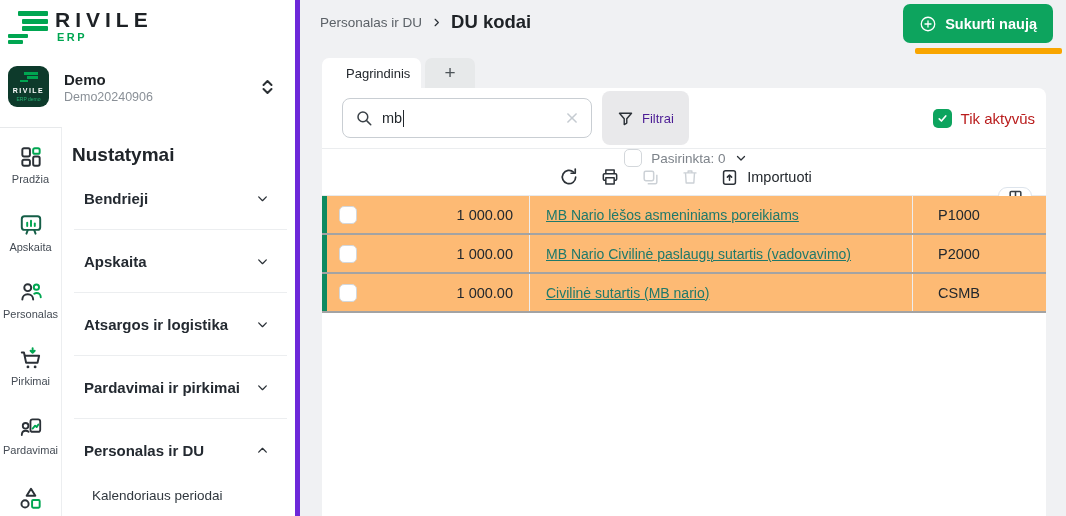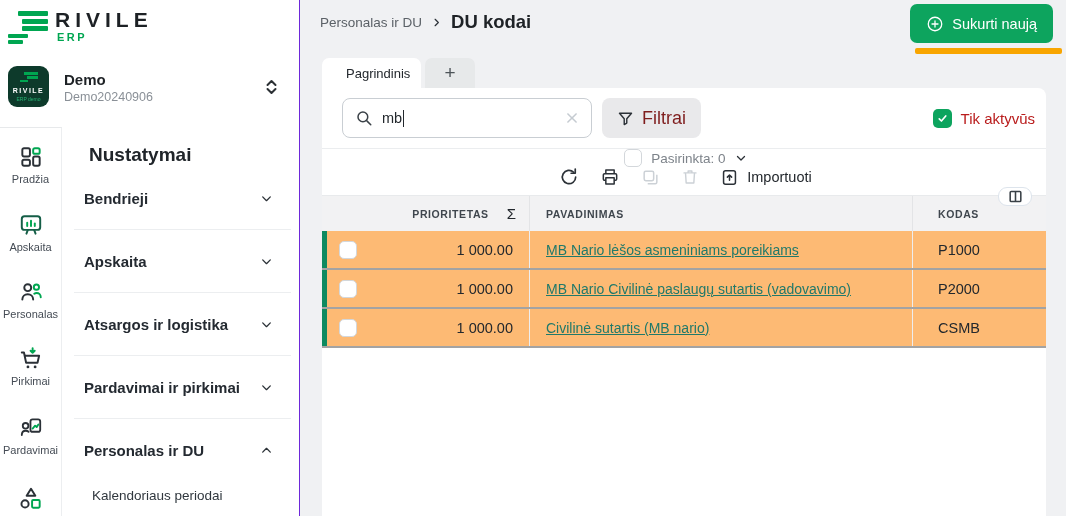--- a/index.html
+++ b/index.html
@@ -1,20 +1,20 @@
 <!DOCTYPE html>
 <html><head>
 <meta charset="utf-8">
 <style>
   * { margin:0; padding:0; box-sizing:border-box; }
   html,body { width:1066px; height:516px; overflow:hidden; }
   body { font-family:"Liberation Sans","DejaVu Sans",sans-serif; background:#f0f1f3; color:#23282d; position:relative; }
 
   
-  .left-panel { position:absolute; left:0; top:0; width:300px; height:516px; background:#fff; border-right:1px solid #6d28d9; }
+  .left-panel { position:absolute; left:0; top:0; width:300px; height:516px; background:#fff; border-right:5px solid #6d28d9; }
 
   .brand-block { position:relative; height:127px; }
   .logo-mark { position:absolute; left:8px; top:11px; width:40px; height:33px; }
   .logo-mark i { position:absolute; background:#00a651; border-radius:1px; display:block; }
   .lb1 { right:0; top:0; width:30px; height:5px; }
   .lb2 { right:0; top:7.5px; width:26px; height:5px; }
   .lb3 { right:0; top:15px; width:26px; height:5px; }
   .lb4 { left:0; top:22.5px; width:20px; height:4px; }
   .lb5 { left:0; top:28.5px; width:15px; height:4px; }
   .brand-name { position:absolute; left:55px; top:8px; font-size:21px; font-weight:bold; letter-spacing:5px; color:#1d2125; }
@@ -32,49 +32,49 @@
   .ws-name { position:absolute; left:64px; top:9px; font-size:15px; font-weight:bold; color:#1e2226; }
   .ws-code { position:absolute; left:64px; top:28px; font-size:12.5px; color:#8a9097; }
   .ws-unfold { position:absolute; right:20px; top:15px; }
 
   .rail { position:absolute; left:0; top:127px; width:62px; bottom:0; border-top:1px solid #e7e9eb; border-right:1px solid #eceef0; }
   .rail-item { position:absolute; left:0; width:61px; text-align:center; cursor:pointer; }
   .rail-item svg { display:block; margin:0 auto; }
   .rail-label { display:block; margin-top:3px; font-size:11px; color:#454c55; }
 
   .nav { position:absolute; left:62px; top:127px; right:0; bottom:0; padding-top:16px; }
-  .nav-heading { font-size:19px; font-weight:bold; color:#20252a; margin-left:27px; line-height:24px; }
+  .nav-heading { font-size:19px; font-weight:bold; color:#20252a; margin-left:10px; line-height:24px; }
   .nav-item { height:62px; display:flex; align-items:center; justify-content:space-between; padding:0 26px 0 22px; font-size:15px; font-weight:bold; color:#242a31; cursor:pointer; }
   .nav-divider { height:1px; background:#eceef0; margin:0 8px 0 12px; }
   .nav-sub { display:flex; align-items:center; height:28px; padding-left:30px; font-size:13.5px; color:#30373e; cursor:pointer; }
 
   
   .main { position:absolute; left:300px; top:0; right:0; bottom:0; }
 
   .page-header { position:relative; height:58px; }
   .breadcrumb { position:absolute; left:20px; top:0; height:44px; display:flex; align-items:center; gap:9px; }
   .bc-parent { font-size:13.5px; color:#5b6167; cursor:pointer; }
   .bc-current { font-size:18.5px; font-weight:bold; color:#1e2226; }
-  .create-btn { position:absolute; right:13px; top:4px; height:39px; background:#0da45e; color:#fff; border:none; border-radius:7px; padding:0 16px; font-family:inherit; font-size:14.5px; font-weight:normal; display:flex; align-items:center; gap:8px; cursor:pointer; }
+  .create-btn { position:absolute; right:13px; top:4px; height:39px; background:#0da45e; color:#fff; border:none; border-radius:7px; padding:0 16px; font-family:inherit; font-size:14.5px; font-weight:bold; display:flex; align-items:center; gap:8px; cursor:pointer; }
   .orange-bar { position:absolute; left:615px; top:48px; width:147px; height:6px; background:#f8a500; border-radius:2px; }
 
   .tab-bar { position:absolute; left:22px; top:58px; height:30px; display:flex; align-items:flex-end; }
   .tab-active { width:99px; height:30px; background:#fff; border-radius:7px 7px 0 0; display:flex; align-items:center; padding:0 6px 0 9px; gap:15px; cursor:pointer; }
   .tab-active .tab-label { font-size:13px; color:#23282d; }
   .tab-kebab { font-size:13px; font-weight:bold; color:#2b3137; padding:0 2px; cursor:pointer; }
   .tab-add { width:50px; height:30px; margin-left:4px; background:#e7e9ea; border-radius:7px 7px 0 0; display:flex; align-items:center; justify-content:center; font-size:19px; color:#4d5459; cursor:pointer; }
 
   .card { position:absolute; left:22px; top:88px; width:724px; bottom:0; background:#fff; border-radius:0 8px 0 0; }
 
   .filter-row { position:relative; height:60px; display:flex; align-items:center; padding:0 11px 0 20px; }
   .search-box { position:relative; width:250px; height:40px; border:1px solid #c9ced3; border-radius:8px; background:#fff; display:flex; align-items:center; padding:0 12px; }
   .search-box .val { margin-left:9px; font-size:14.5px; color:#23282d; }
   .caret { width:1px; height:17px; background:#23282d; margin-left:1px; }
   .search-clear { margin-left:auto; cursor:pointer; display:flex; }
-  .filter-btn { margin-left:10px; height:40px; background:#e9e9eb; border:none; border-radius:8px; padding:0 15px; display:flex; align-items:center; gap:8px; font-family:inherit; font-size:18px; color:#7f1d1d; cursor:pointer; }
+  .filter-btn { margin-left:10px; height:54px; background:#e9e9eb; border:none; border-radius:8px; padding:0 15px; display:flex; align-items:center; gap:8px; font-family:inherit; font-size:13px; color:#4c1d95; cursor:pointer; }
   .active-only { margin-left:auto; display:flex; align-items:center; gap:9px; cursor:pointer; }
   .active-only .label { font-size:15px; color:#b91c1c; }
   .cb-on { width:19px; height:19px; background:#0da45e; border-radius:5px; display:flex; align-items:center; justify-content:center; }
   .cb-off { width:18px; height:18px; background:#fff; border:1px solid #d3d7db; border-radius:5px; }
 
   .card-divider { height:1px; background:#ebedef; }
 
   .toolbar { height:46px; display:flex; align-items:center; padding:0 14px 0 17px;flex-direction:column; }
   .sel-group { display:flex; align-items:center; gap:9px; cursor:pointer; }
   .sel-label { font-size:13.5px; color:#7d838a; }
@@ -359,32 +359,20 @@
       <button class="cols-btn">
         <svg width="17" height="17" viewBox="0 0 24 24" fill="none" stroke="#3a4147" stroke-width="2.2">
           <rect x="4.5" y="5" width="15" height="14" rx="1.5"></rect>
             <line x1="12" y1="5" x2="12" y2="19"></line>
         </svg>
       </button>
     </div>
 
     <div class="table">
 
-      <div class="t-head">
-        <div class="c-a">
-          <span class="th-label">PRIORITETAS</span>
-          <span class="sum-sym">Σ</span>
-        </div>
-        <div class="c-b">
-            <span class="th-label">PAVADINIMAS</span>
-          </div>
-        <div class="c-c">
-            <span class="th-label">KODAS</span>
-          </div>
-      </div>
 
       <div class="t-row">
         <span class="stripe"></span>
         <div class="c-a">
           <span class="cb-off"></span>
           <span class="amount">1 000.00</span>
         </div>
         <div class="c-b">
             <span class="row-link">MB Nario lėšos asmeniniams poreikiams</span>
           </div>

